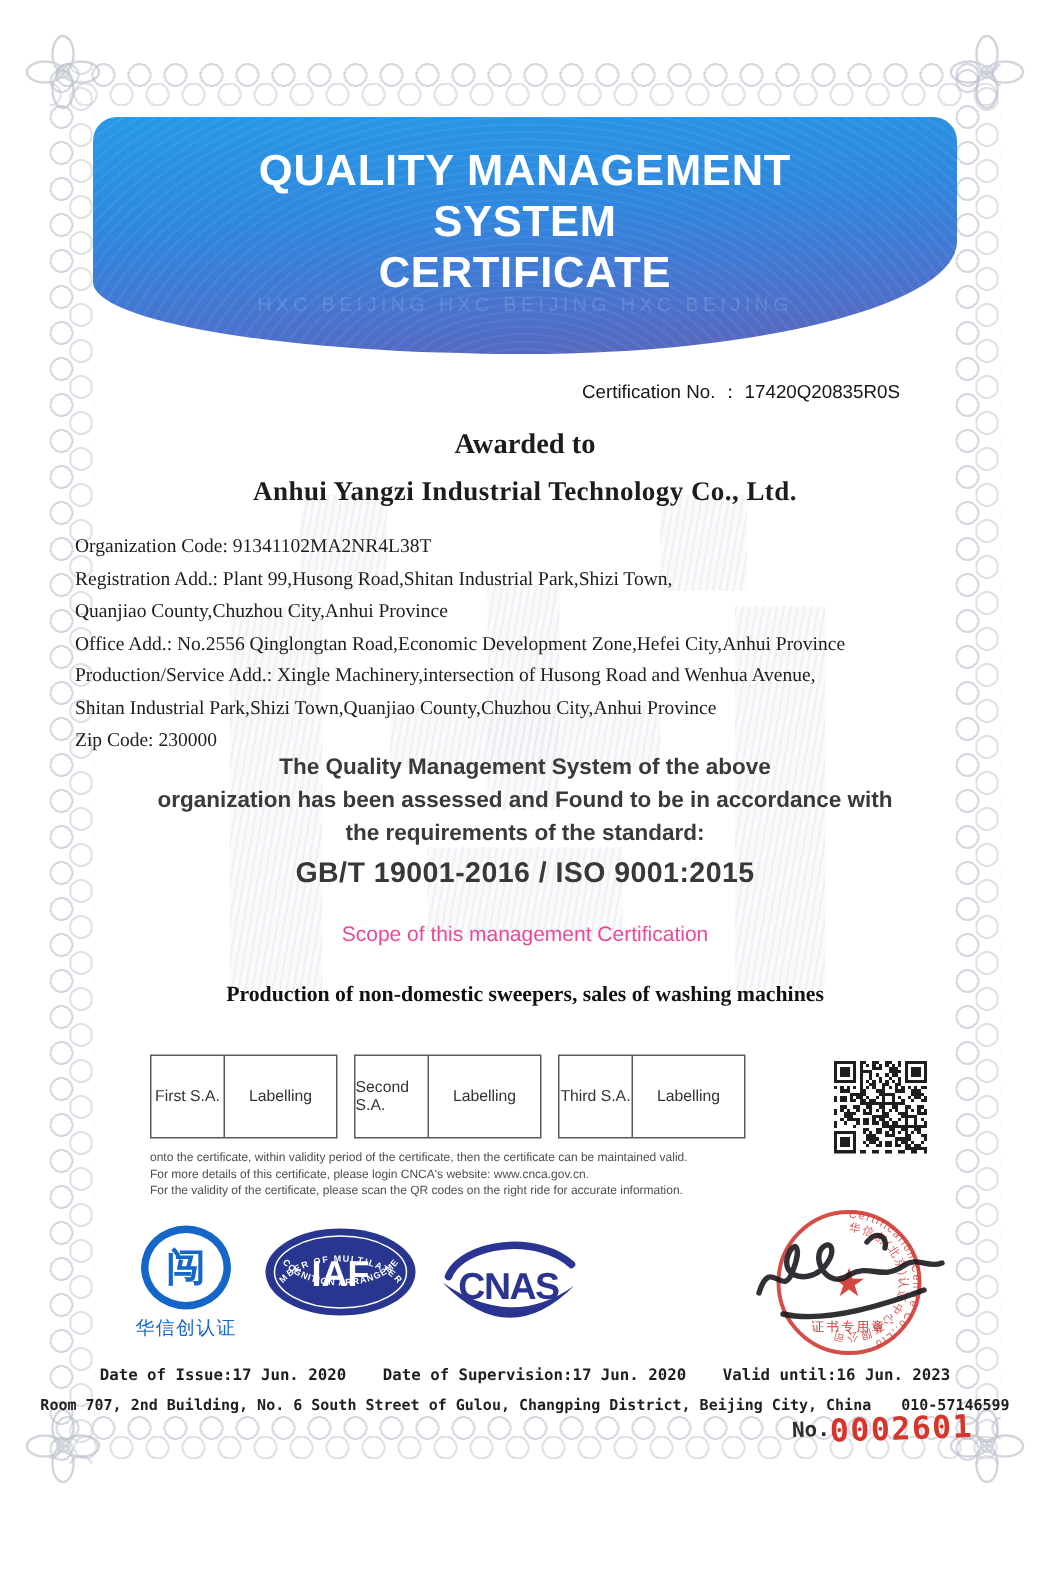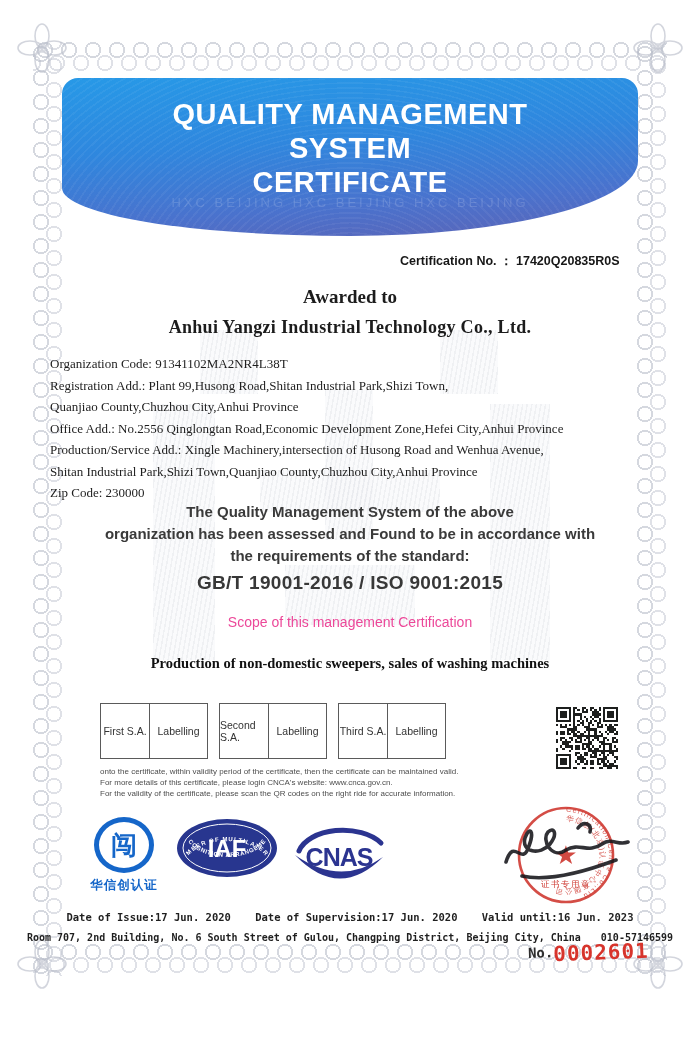--- a/index.html
+++ b/index.html
@@ -55,55 +55,55 @@
     overflow:hidden; text-align:center;
   }
   .banner::after {
     content:""; position:absolute; inset:0;
     background:repeating-radial-gradient(ellipse at 50% 130%, rgba(255,255,255,.05) 0 2px, transparent 2px 7px);
   }
   .banner-title { position:relative; padding-top:19px; color:#ffffff; font-size:29px; line-height:34px; font-weight:600; letter-spacing:.5px; }
   .banner-wm { position:absolute; left:0; right:0; bottom:26px; color:#ffffff; opacity:.14; font-size:13px; letter-spacing:3px; white-space:nowrap; }
 
   
-  .cert-no { position:absolute; left:400px; top:253px; z-index:2; font-size:12.5px; font-weight:bold; color:#171717; white-space:nowrap; }
+  .cert-no { position:absolute; left:388px; top:253px; z-index:2; font-size:12.5px; font-weight:normal; color:#171717; white-space:nowrap; }
   .awarded { position:absolute; left:0; right:0; top:286px; z-index:2; text-align:center;
              font-family:Liberation Serif, serif; font-size:19px; font-weight:bold; }
   .company { position:absolute; left:0; right:0; top:317px; z-index:2; text-align:center;
              font-family:"Liberation Serif", serif; font-size:18px; font-weight:bold; letter-spacing:.3px; }
   .details { position:absolute; left:50px; top:353px; width:600px; z-index:2; text-align:left;
              font-family:"Liberation Serif", serif; font-size:13px; line-height:21.5px; color:#1d1d1d; }
   .details div { white-space:nowrap; }
   .statement { position:absolute; left:40px; top:501px; width:620px; z-index:2; text-align:center;
                font-size:15px; line-height:22px; font-weight:bold; color:#3a3a3a; }
   .standard { position:absolute; left:0; right:0; top:572px; z-index:2; text-align:center;
               font-size:19px; font-weight:bold; color:#383838; letter-spacing:.3px; }
   .scope-h  { position:absolute; left:0; right:0; top:614px; z-index:2; text-align:center;
               font-family:Liberation Sans, sans-serif; font-size:14px; color:#ec4899; }
   .scope-t  { position:absolute; left:0; right:0; top:655px; z-index:2; text-align:center;
               font-family:"Liberation Serif", serif; font-size:14.5px; font-weight:bold; color:#111; }
 
   
   .boxes { position:absolute; left:100px; top:703px; z-index:2; display:flex; gap:11px; }
-  .abox { width:108px; height:56px; border:1.5px solid #5a5a5a; display:flex; background:rgba(255,255,255,.6); }
+  .abox { width:125px; height:56px; border:1.5px solid #5a5a5a; display:flex; background:rgba(255,255,255,.6); }
   .abox .cell { display:flex; align-items:center; justify-content:center; font-size:10.5px; color:#333; }
   .abox .p { width:49px; border-right:1.5px solid #5a5a5a; }
   .abox .s { flex:1; }
   .qr { position:absolute; left:556px; top:707px; width:62px; height:62px; z-index:2; }
   .qr svg { width:100%; height:100%; }
 
   .fineprint { position:absolute; left:100px; top:767px; width:460px; z-index:2;
                font-size:8px; line-height:10.8px; color:#4d4d4d; }
 
   
   .hxc { position:absolute; left:88px; top:817px; z-index:2; width:72px; text-align:center; }
   .hxc .ring { width:60px; height:56px; margin:0 auto; border:5px solid #1566c9; border-radius:50%;
                display:flex; align-items:center; justify-content:center; }
   .hxc .glyph { font-size:26px; line-height:1; font-weight:bold; color:#1566c9; font-family:"DejaVu Sans", sans-serif; }
-  .hxc .cap { margin-top:4px; font-size:12.5px; font-weight:bold; color:#1566c9; letter-spacing:1px; white-space:nowrap; }
+  .hxc .cap { margin-top:4px; font-size:12.5px; font-weight:normal; color:#1566c9; letter-spacing:1px; white-space:nowrap; }
   .iaf  { position:absolute; left:175px; top:817px; width:104px; height:62px; z-index:2; }
   .cnas { position:absolute; left:293px; top:825px; width:92px;  height:62px; z-index:2; }
   .accr { position:absolute; left:398px; top:827px; z-index:2; font-size:8px; line-height:10px; color:#948a7c; }
   .accr .cn { letter-spacing:1.5px; }
   .seal { position:absolute; left:498px; top:798px; width:150px; height:118px; z-index:3; }
 
   
   .dates { position:absolute; left:0; right:0; top:911px; z-index:2; text-align:center;
            font-family:"DejaVu Sans Mono", monospace; font-size:10.5px; font-weight:bold; color:#1f1f1f; white-space:nowrap; }
   .dates .seg { margin:0 9px; }

